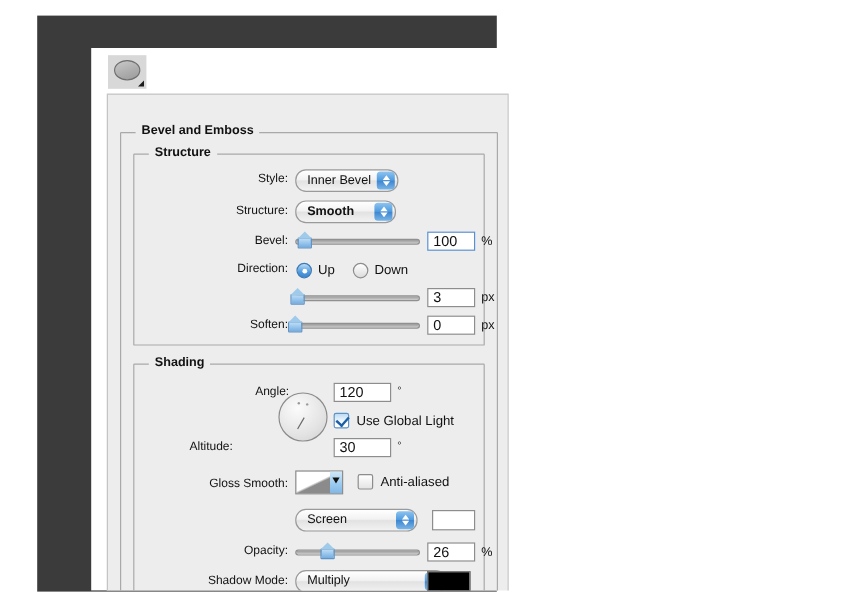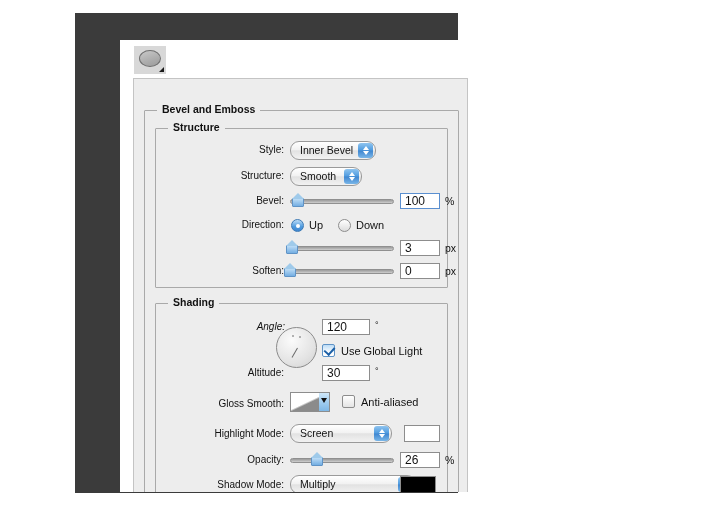--- a/index.html
+++ b/index.html
@@ -7,21 +7,20 @@
     width:720px;height:506px;background:#ffffff;
     font-family:"Liberation Sans", sans-serif;
     overflow:hidden;
   }
   .stage{position:relative;width:720px;height:506px;}
 
   
   .bezel{
     position:absolute;left:31px;top:13px;width:383px;height:480px;
     background:#3b3b3b;
-    margin-left:44px;
   }
   
   .canvas{
     position:absolute;left:45px;top:27px;width:348px;height:452px;
     background:#ffffff;overflow:hidden;
   }
 
   
   .thumb{
     position:absolute;left:14px;top:6px;width:32px;height:28px;
@@ -230,21 +229,21 @@
           <div class="group g-structure">
             <div class="legend">Structure</div>
 
             <div class="lbl" style="left:0;top:12px;width:128px;">Style:</div>
             <div class="popup" style="left:134px;top:12px;width:86px;">
               <span class="pv">Inner Bevel</span>
               <span class="arrowbox"></span>
             </div>
 
             <div class="lbl" style="left:0;top:38px;width:128px;">Structure:</div>
-            <div class="popup" style="left:134px;top:38px;width:72px;">
+            <div class="popup" style="left:134px;top:38px;width:84px;font-weight:bold;">
               <span class="pv">Smooth</span>
               <span class="arrowbox"></span>
             </div>
 
             <div class="lbl" style="left:0;top:63px;width:128px;">Bevel:</div>
             <div class="slider" style="left:134px;top:65px;width:104px;">
               <div class="track"></div>
               <div class="knob" style="left: 8%;"></div>
             </div>
             <div class="field focus" style="left:244px;top:64px;width:40px;">
@@ -274,48 +273,47 @@
             </div>
             <div class="field" style="left:244px;top:134px;width:40px;">
               <span>0</span>
             </div>
             <div class="unit" style="left:289px;top:133px;">px</div>
           </div>
 
           <div class="group g-shading">
             <div class="legend">Shading</div>
 
-            <div class="lbl" style="left:1px;top:14px;width:128px;font-style:italic;">Angle:</div>
+            <div class="lbl" style="left:1px;top:14px;width:128px;">Angle:</div>
             <div class="field" style="left:166px;top:15px;width:48px;">
               <span>120</span>
             </div>
             <div class="unit" style="left:219px;top:12px;font-size:9px;">°</div>
 
             <div class="dial" style="left:120px;top:23px;">
               <div class="dots"></div>
               <div class="needle" style="transform: rotate(30deg);"></div>
             </div>
 
             <div class="check on" style="left:166px;top:40px;"></div>
             <div class="txt" style="left:185px;top:38px;">Use Global Light</div>
 
-            <div class="lbl" style="left:0;top:60px;width:128px;">Altitude:</div>
+            <div class="lbl" style="left:0;top:60px;width:128px;text-align:center;">Altitude:</div>
             <div class="field" style="left:166px;top:61px;width:48px;">
               <span>30</span>
             </div>
             <div class="unit" style="left:219px;top:58px;font-size:9px;">°</div>
 
             <div class="lbl" style="left:0;top:91px;width:128px;">Gloss Smooth:</div>
             <div class="contour" style="left:134px;top:88px;">
               <span class="arrowbox"></span>
             </div>
             <div class="check" style="left:186px;top:91px;"></div>
             <div class="txt" style="left:205px;top:89px;">Anti-aliased</div>
 
-            <div class="lbl" style="left:0;top:121px;width:128px;">Highlight Mode:</div>
             <div class="popup" style="left:134px;top:120px;width:102px;">
               <span class="pv">Screen</span>
               <span class="arrowbox"></span>
             </div>
             <div class="swatch" style="left:248px;top:121px;background:#ffffff;"></div>
 
             <div class="lbl" style="left:0;top:147px;width:128px;">Opacity:</div>
             <div class="slider" style="left:134px;top:149px;width:104px;">
               <div class="track"></div>
               <div class="knob" style="left: 26%;"></div>

